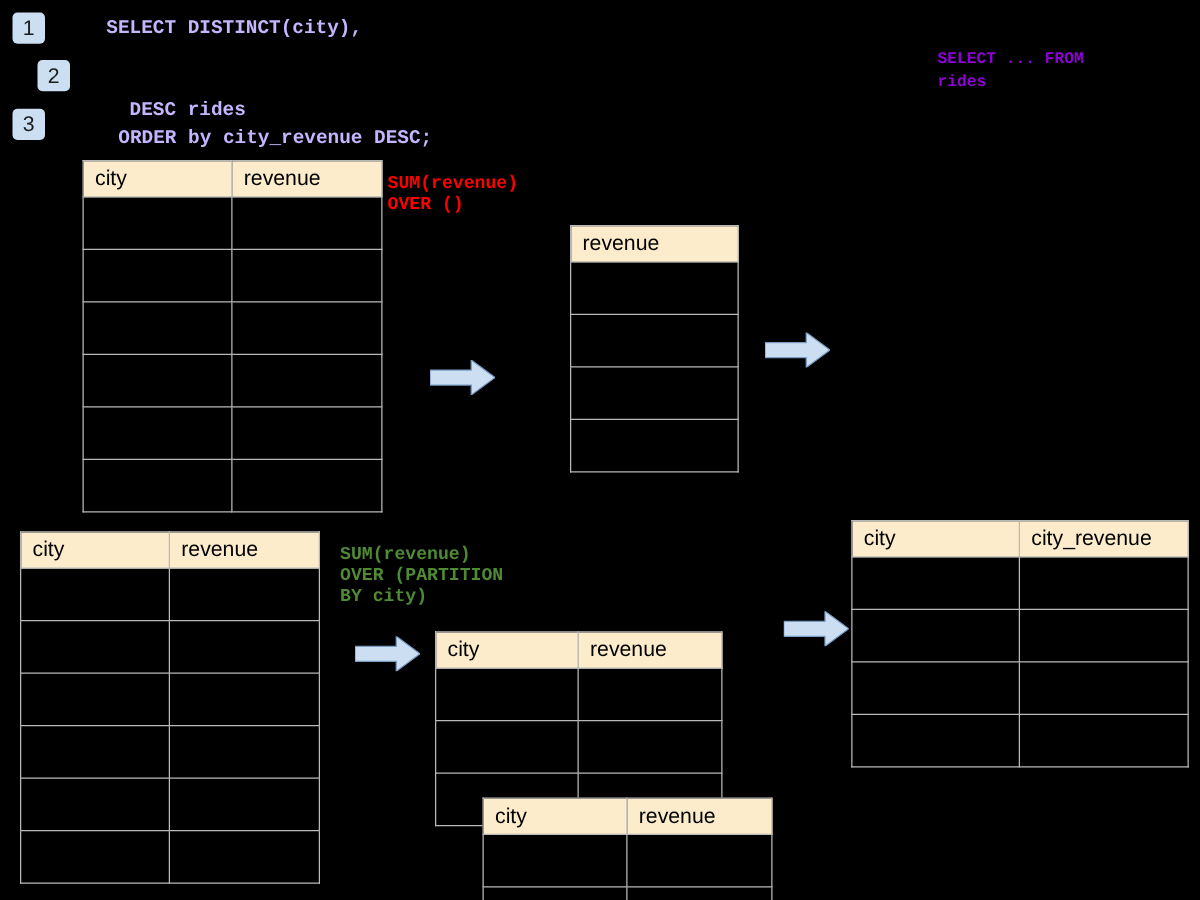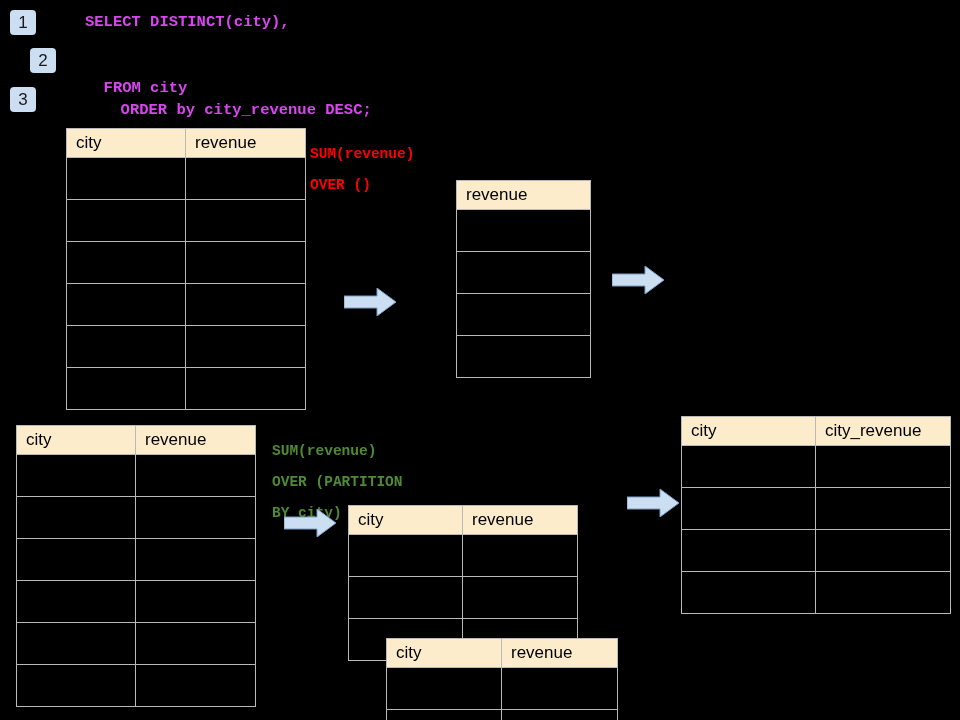--- a/index.html
+++ b/index.html
@@ -34,30 +34,30 @@
   
   .sql {
     position: absolute;
     font-family: "Liberation Mono", monospace;
     font-size: 15.5px;
     line-height: 21.5px;
     white-space: pre;
     letter-spacing: 0px;
     font-weight: bold;
   }
-  .sql-purple { color: #d946ef; text-align: center; }
+  .sql-purple { color: #c4b5fd; text-align: center; }
   .sql-red    { color: #ff0000; }
   .sql-green  { color: #5a8c3a; }
 
   
   .note {
     position: absolute;
     font-family: "Liberation Mono", monospace;
     font-size: 14.5px;
-    line-height: 31px;
+    line-height: 17px;
     white-space: pre;
     font-weight: bold;
   }
   .note-red   { color: #ff0000; }
   .note-green { color: #4f8a34; }
   .note-purple{ color: #8f00d8; font-size: 13px; line-height: 19px; }
 
   
   .tbl {
     position: absolute;
@@ -95,23 +95,25 @@
 </head>
 <body>
 
 <div id="canvas">
 
   <div class="badge" style="left:10px; top:10px;">1</div>
   <div class="badge" style="left:30px; top:48px;">2</div>
   <div class="badge" style="left:10px; top:87px;">3</div>
 
   <div class="sql sql-purple" style="left:85px; top:12px;">SELECT DISTINCT(city),</div>
-  <div class="sql sql-purple" style="left:85px; top:78px;">  FROM city</div>
-  <div class="sql sql-purple" style="left:102px; top:100px;">  ORDER by city_revenue DESC;</div>
-
+  <div class="sql sql-purple" style="left:85px; top:78px;">  DESC rides</div>
+  <div class="sql sql-purple" style="left:76px; top:100px;">  ORDER by city_revenue DESC;</div>
+
+  <div class="note note-purple" style="left:750px; top:37px;">SELECT ... FROM
+rides</div>
 
   <div class="note note-red" style="left:310px; top:139px;">SUM(revenue)
 OVER ()</div>
 
   <div class="note note-green" style="left:272px; top:436px;">SUM(revenue)
 OVER (PARTITION
 BY city)</div>
 
   <table class="tbl" style="left:66px; top:128px; width:239px;">
     <colgroup>

